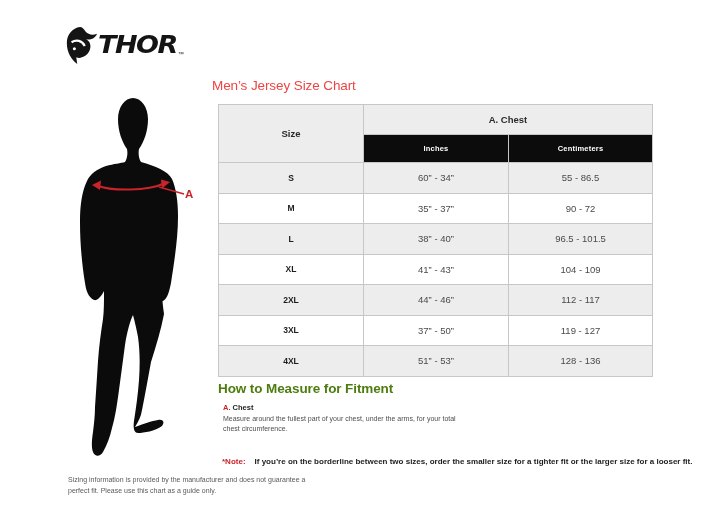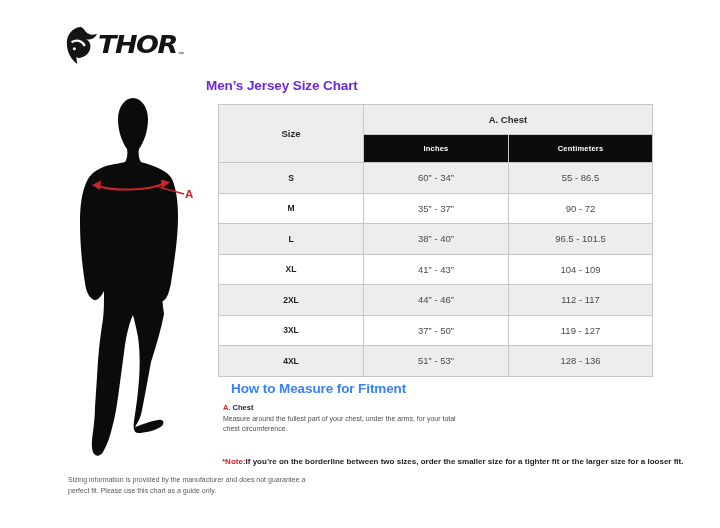--- a/index.html
+++ b/index.html
@@ -22,26 +22,26 @@
     color:#141414; line-height:38px;
     transform:scaleY(.92);
   }
   .logo .tm { font-size:6px; color:#141414; align-self:flex-end; margin:0 0 7px 1px; }
 
   
   .figure-svg { position:absolute; left:60px; top:90px; width:160px; height:385px; }
 
   
   .chart-title {
-    position:absolute; left:206px; top:78px;
-    font-size:13.5px; font-weight:bold; color:#6d28d9; letter-spacing:-.1px;
+    position:absolute; left:212px; top:78px;
+    font-size:13.5px; font-weight:normal; color:#ef4444; letter-spacing:-.1px;
   }
   .measure-title {
-    position:absolute; left:231px; top:381px;
-    font-size:13.5px; font-weight:bold; color:#3b82f6; letter-spacing:-.1px;
+    position:absolute; left:218px; top:381px;
+    font-size:13.5px; font-weight:bold; color:#4d7c0f; letter-spacing:-.1px;
   }
 
   
   table.size-chart {
     position:absolute; left:218px; top:104px; width:434px;
     border-collapse:collapse; table-layout:fixed;
   }
   table.size-chart th, table.size-chart td {
     border:1px solid #c7c7c7; text-align:center; vertical-align:middle;
   }
@@ -57,21 +57,21 @@
   .measure-item { position:absolute; left:223px; top:403px; }
   .measure-item .item-head { font-size:7.5px; font-weight:bold; color:#1d1d1d; margin-bottom:2px; }
   .measure-item .item-head .red { color:#c9242a; }
   .measure-item .item-desc { font-size:7px; color:#4e4e4e; line-height:1.45; max-width:238px; }
 
   
   .note {
     position:absolute; left:222px; top:457px;
     font-size:8px; font-weight:bold; color:#1d1d1d; white-space:nowrap;
   }
-  .note .red { color:#c9242a; margin-right:0; }
+  .note .red { color:#c9242a; margin-right:9px; }
 
   
   .disclaimer {
     position:absolute; left:68px; top:475px;
     font-size:7px; color:#5a5a5a; line-height:1.5; max-width:252px;
   }
 </style>
 </head>
 <body>
 

